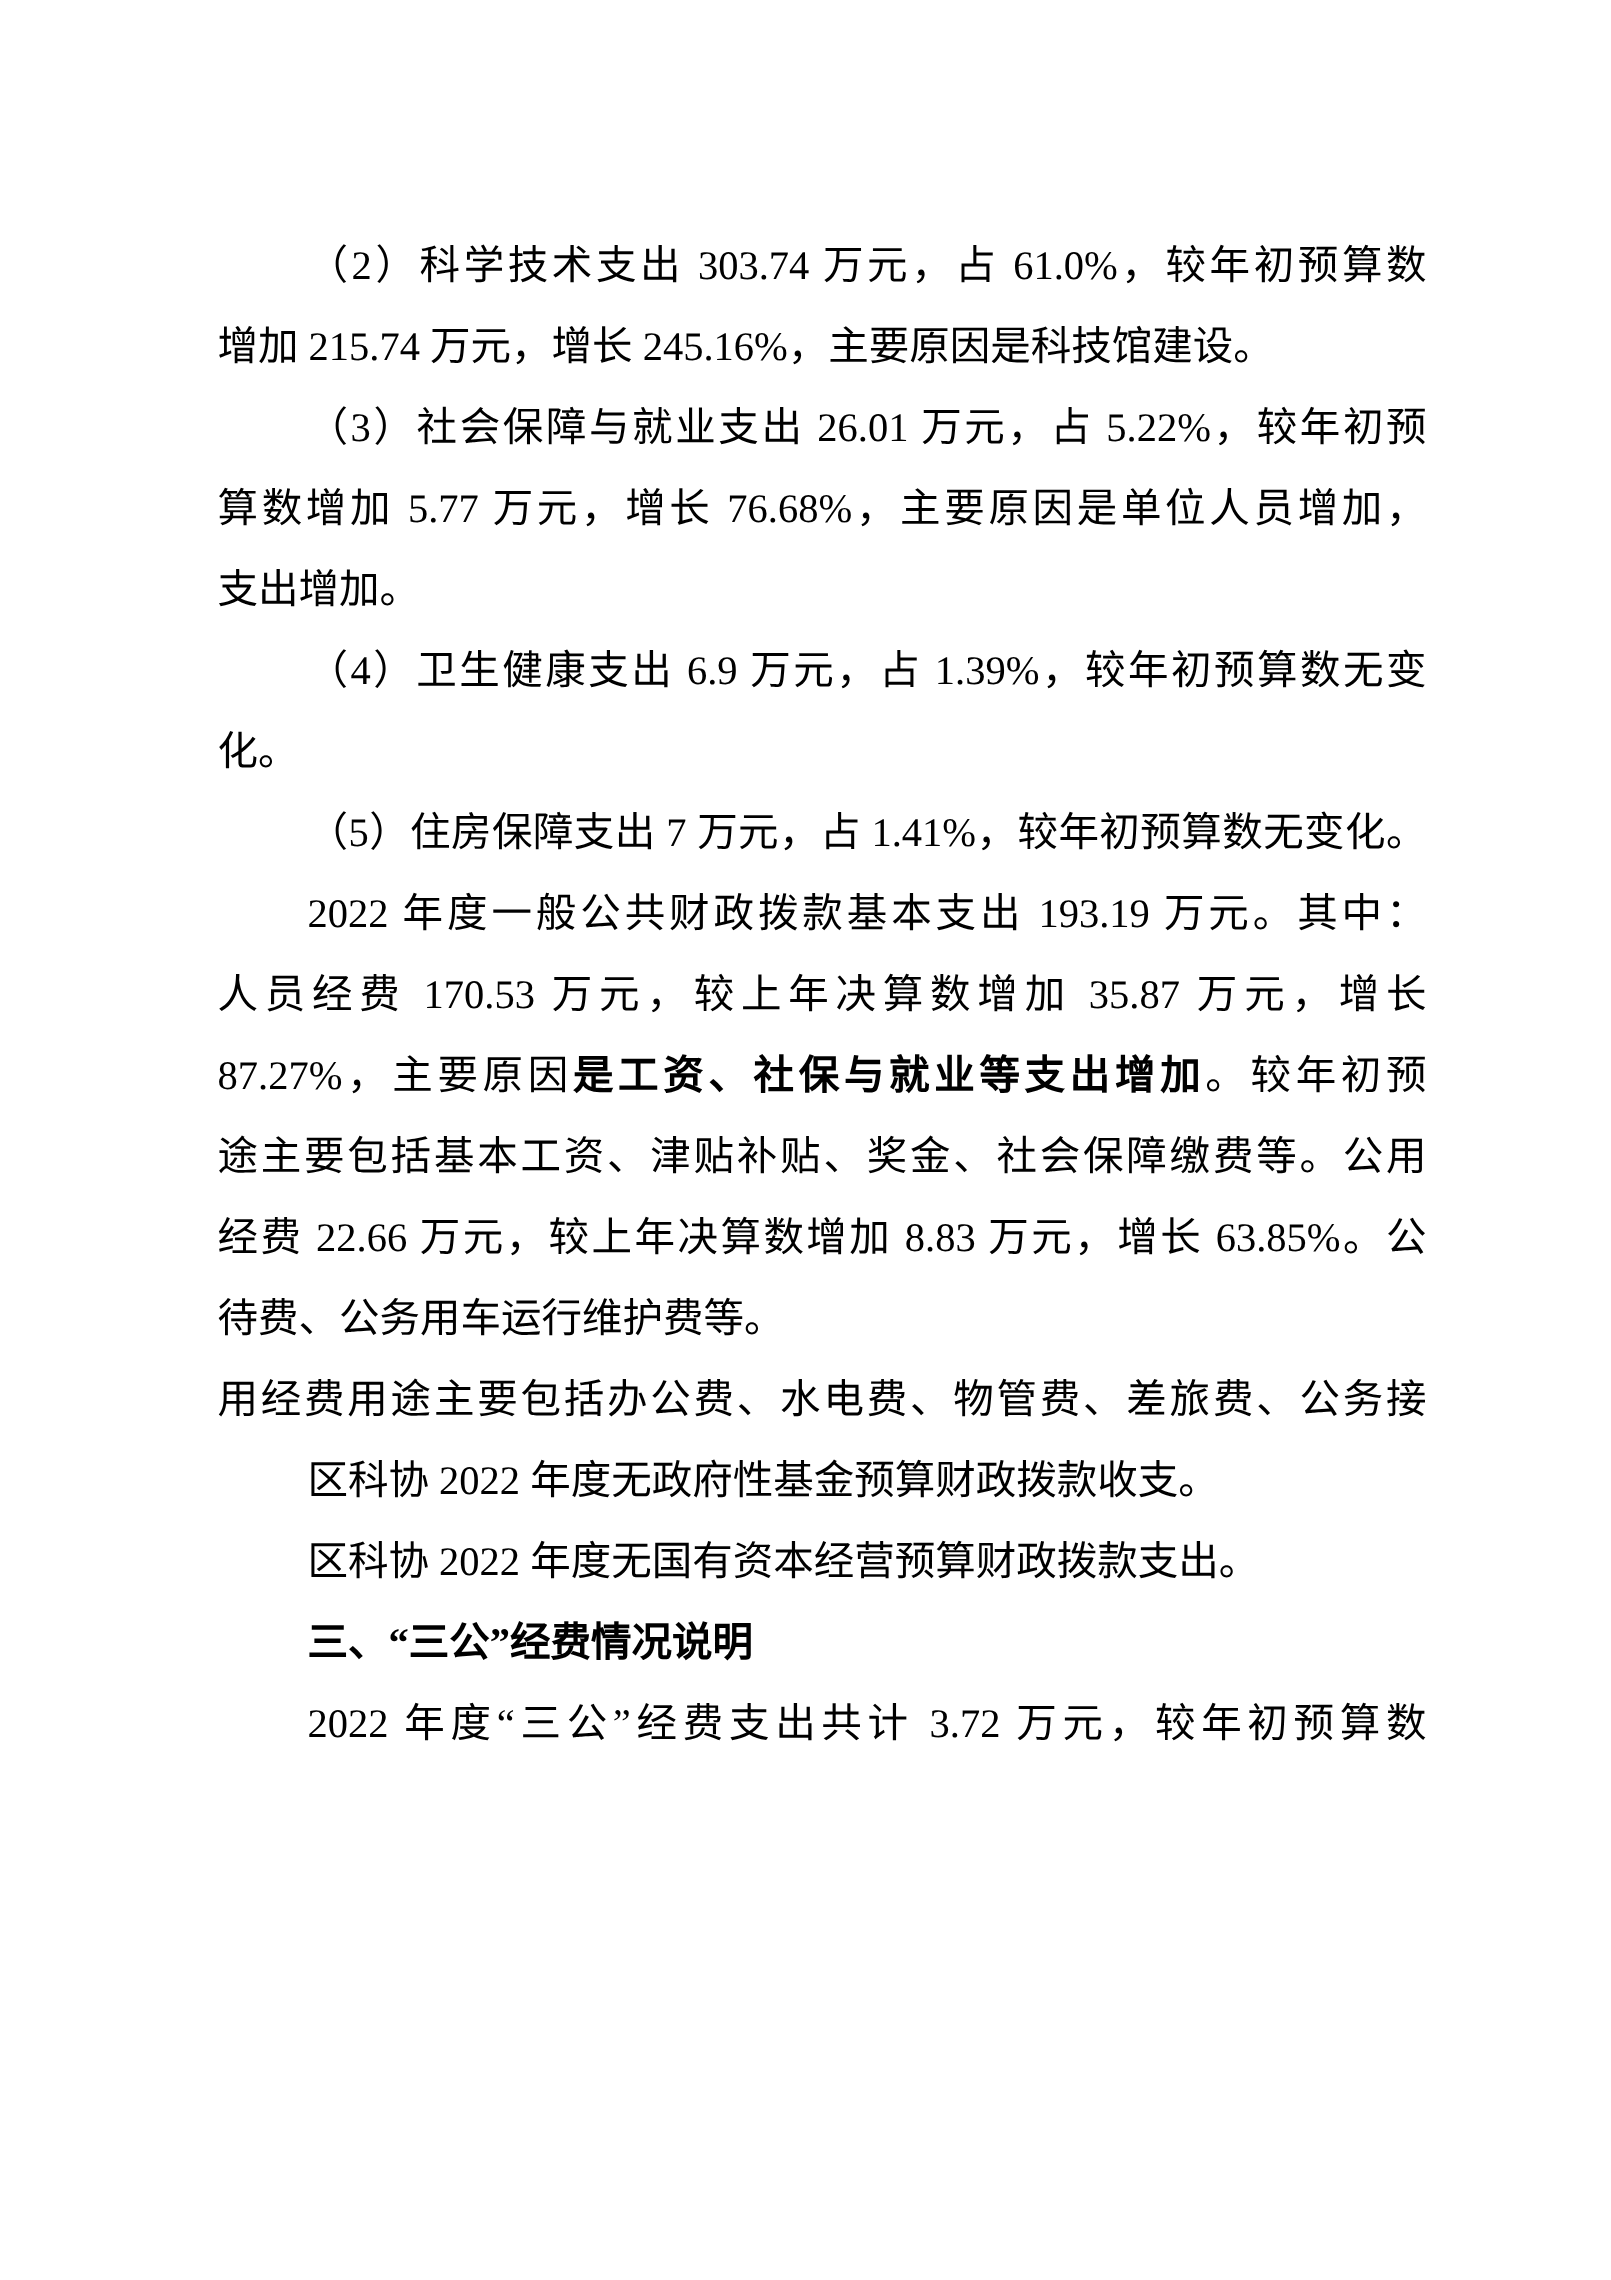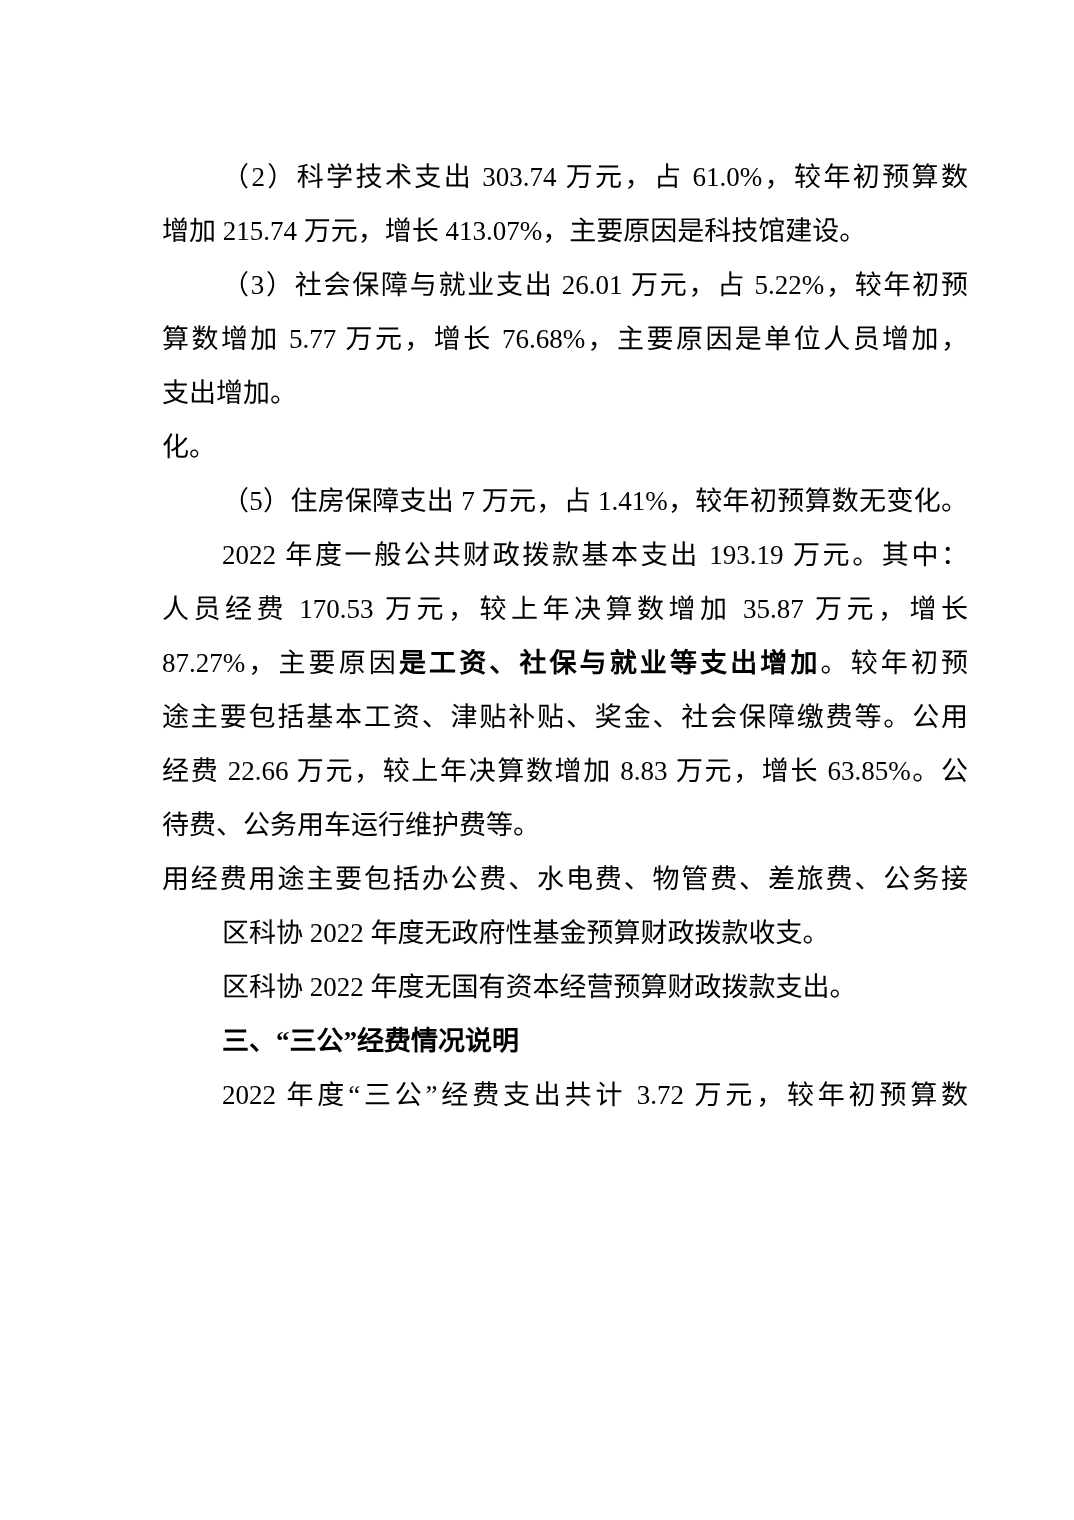--- a/index.html
+++ b/index.html
@@ -11,21 +11,21 @@
     position: relative;
     width: 1074px;
     height: 1520px;
     background: #ffffff;
     overflow: hidden;
     font-family: "Liberation Serif", "DejaVu Serif", serif;
     color: #000000;
   }
   .doc {
     position: absolute;
-    left: 162px;
+    left: 145px;
     top: 150px;
     width: 806px;
   }
   .para { margin: 0; padding: 0; }
   .line {
     font-size: 27px;
     line-height: 54px;
     height: 54px;
     white-space: normal;
     text-align: left;
@@ -40,28 +40,29 @@
   .seg { font-weight: 400; }
   .seg.bold { font-weight: 700; }
 </style>
 </head>
 <body>
 
 <div class="page">
   <div class="doc">
       <div class="para">
         <div class="line indent justify"><span class="seg">（2）科学技术支出 303.74 万元，占 61.0%，较年初预算数</span></div>
-        <div class="line"><span class="seg">增加 215.74 万元，增长 413.07%，主要原因是科技馆建设。</span></div>
+        <div class="line"><span class="seg">增加 215.74 万元，增长 245.16%，主要原因是科技馆建设。</span></div>
       </div>
       <div class="para">
         <div class="line indent justify"><span class="seg">（3）社会保障与就业支出 26.01 万元，占 5.22%，较年初预</span></div>
         <div class="line justify"><span class="seg">算数增加 5.77 万元，增长 76.68%，主要原因是单位人员增加，</span></div>
         <div class="line"><span class="seg">支出增加。</span></div>
       </div>
       <div class="para">
+        <div class="line indent justify"><span class="seg">（4）卫生健康支出 6.9 万元，占 1.39%，较年初预算数无变</span></div>
         <div class="line"><span class="seg">化。</span></div>
       </div>
       <div class="para">
         <div class="line indent justify"><span class="seg">（5）住房保障支出 7 万元，占 1.41%，较年初预算数无变化。</span></div>
       </div>
       <div class="para">
         <div class="line indent justify"><span class="seg">2022 年度一般公共财政拨款基本支出 193.19 万元。其中：</span></div>
         <div class="line justify"><span class="seg">人员经费 170.53 万元，较上年决算数增加 35.87 万元，增长</span></div>
         <div class="line justify"><span class="seg">87.27%，主要原因</span><span class="seg bold">是工资、社保与就业等支出增加</span><span class="seg">。较年初预</span></div>
         <div class="line justify"><span class="seg">途主要包括基本工资、津贴补贴、奖金、社会保障缴费等。公用</span></div>

